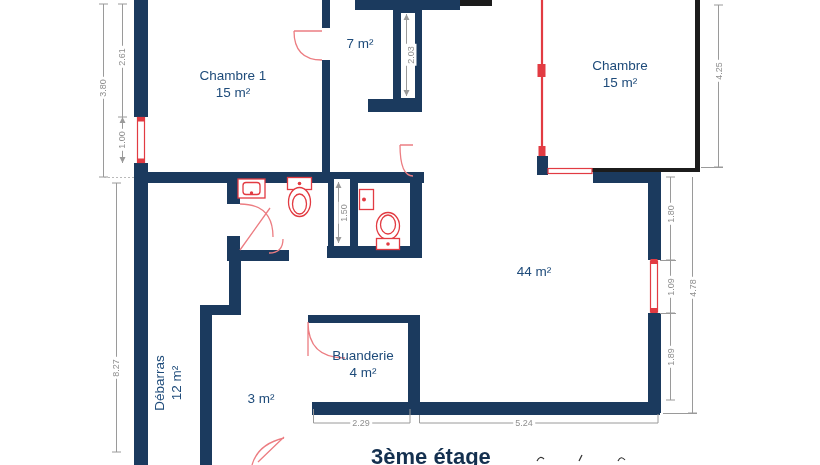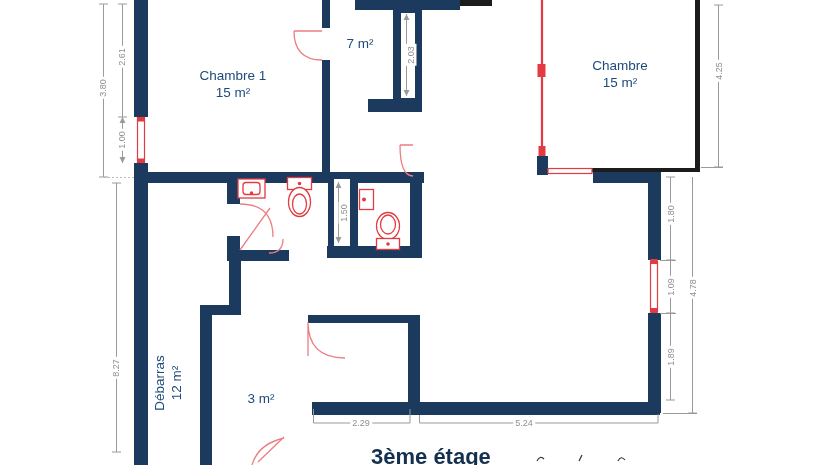--- a/index.html
+++ b/index.html
@@ -150,20 +150,25 @@
     <span>15 m²</span>
   </div>
   <div class="room-label" style="left:299px;top:36px;width:122px">
     <span>7 m²</span>
   </div>
   <div class="room-label" style="left:560px;top:58px;width:120px">
     <span>Chambre</span>
     <span>15 m²</span>
   </div>
   <div class="room-label" style="left:474px;top:264px;width:120px">
+    <span>44 m²</span>
+  </div>
+  <div class="room-label" style="left:303px;top:348px;width:120px">
+    <span>Buanderie</span>
+    <span>4 m²</span>
   </div>
   <div class="room-label" style="left:201px;top:391px;width:120px">
     <span>3 m²</span>
   </div>
   <div class="room-label rot" style="left:115px;top:365px;width:110px;height:36px">
     <span>Débarras</span>
     <span>12 m²</span>
   </div>
 
   <span class="dim v" style="left:103px;top:88px">3.80</span>

